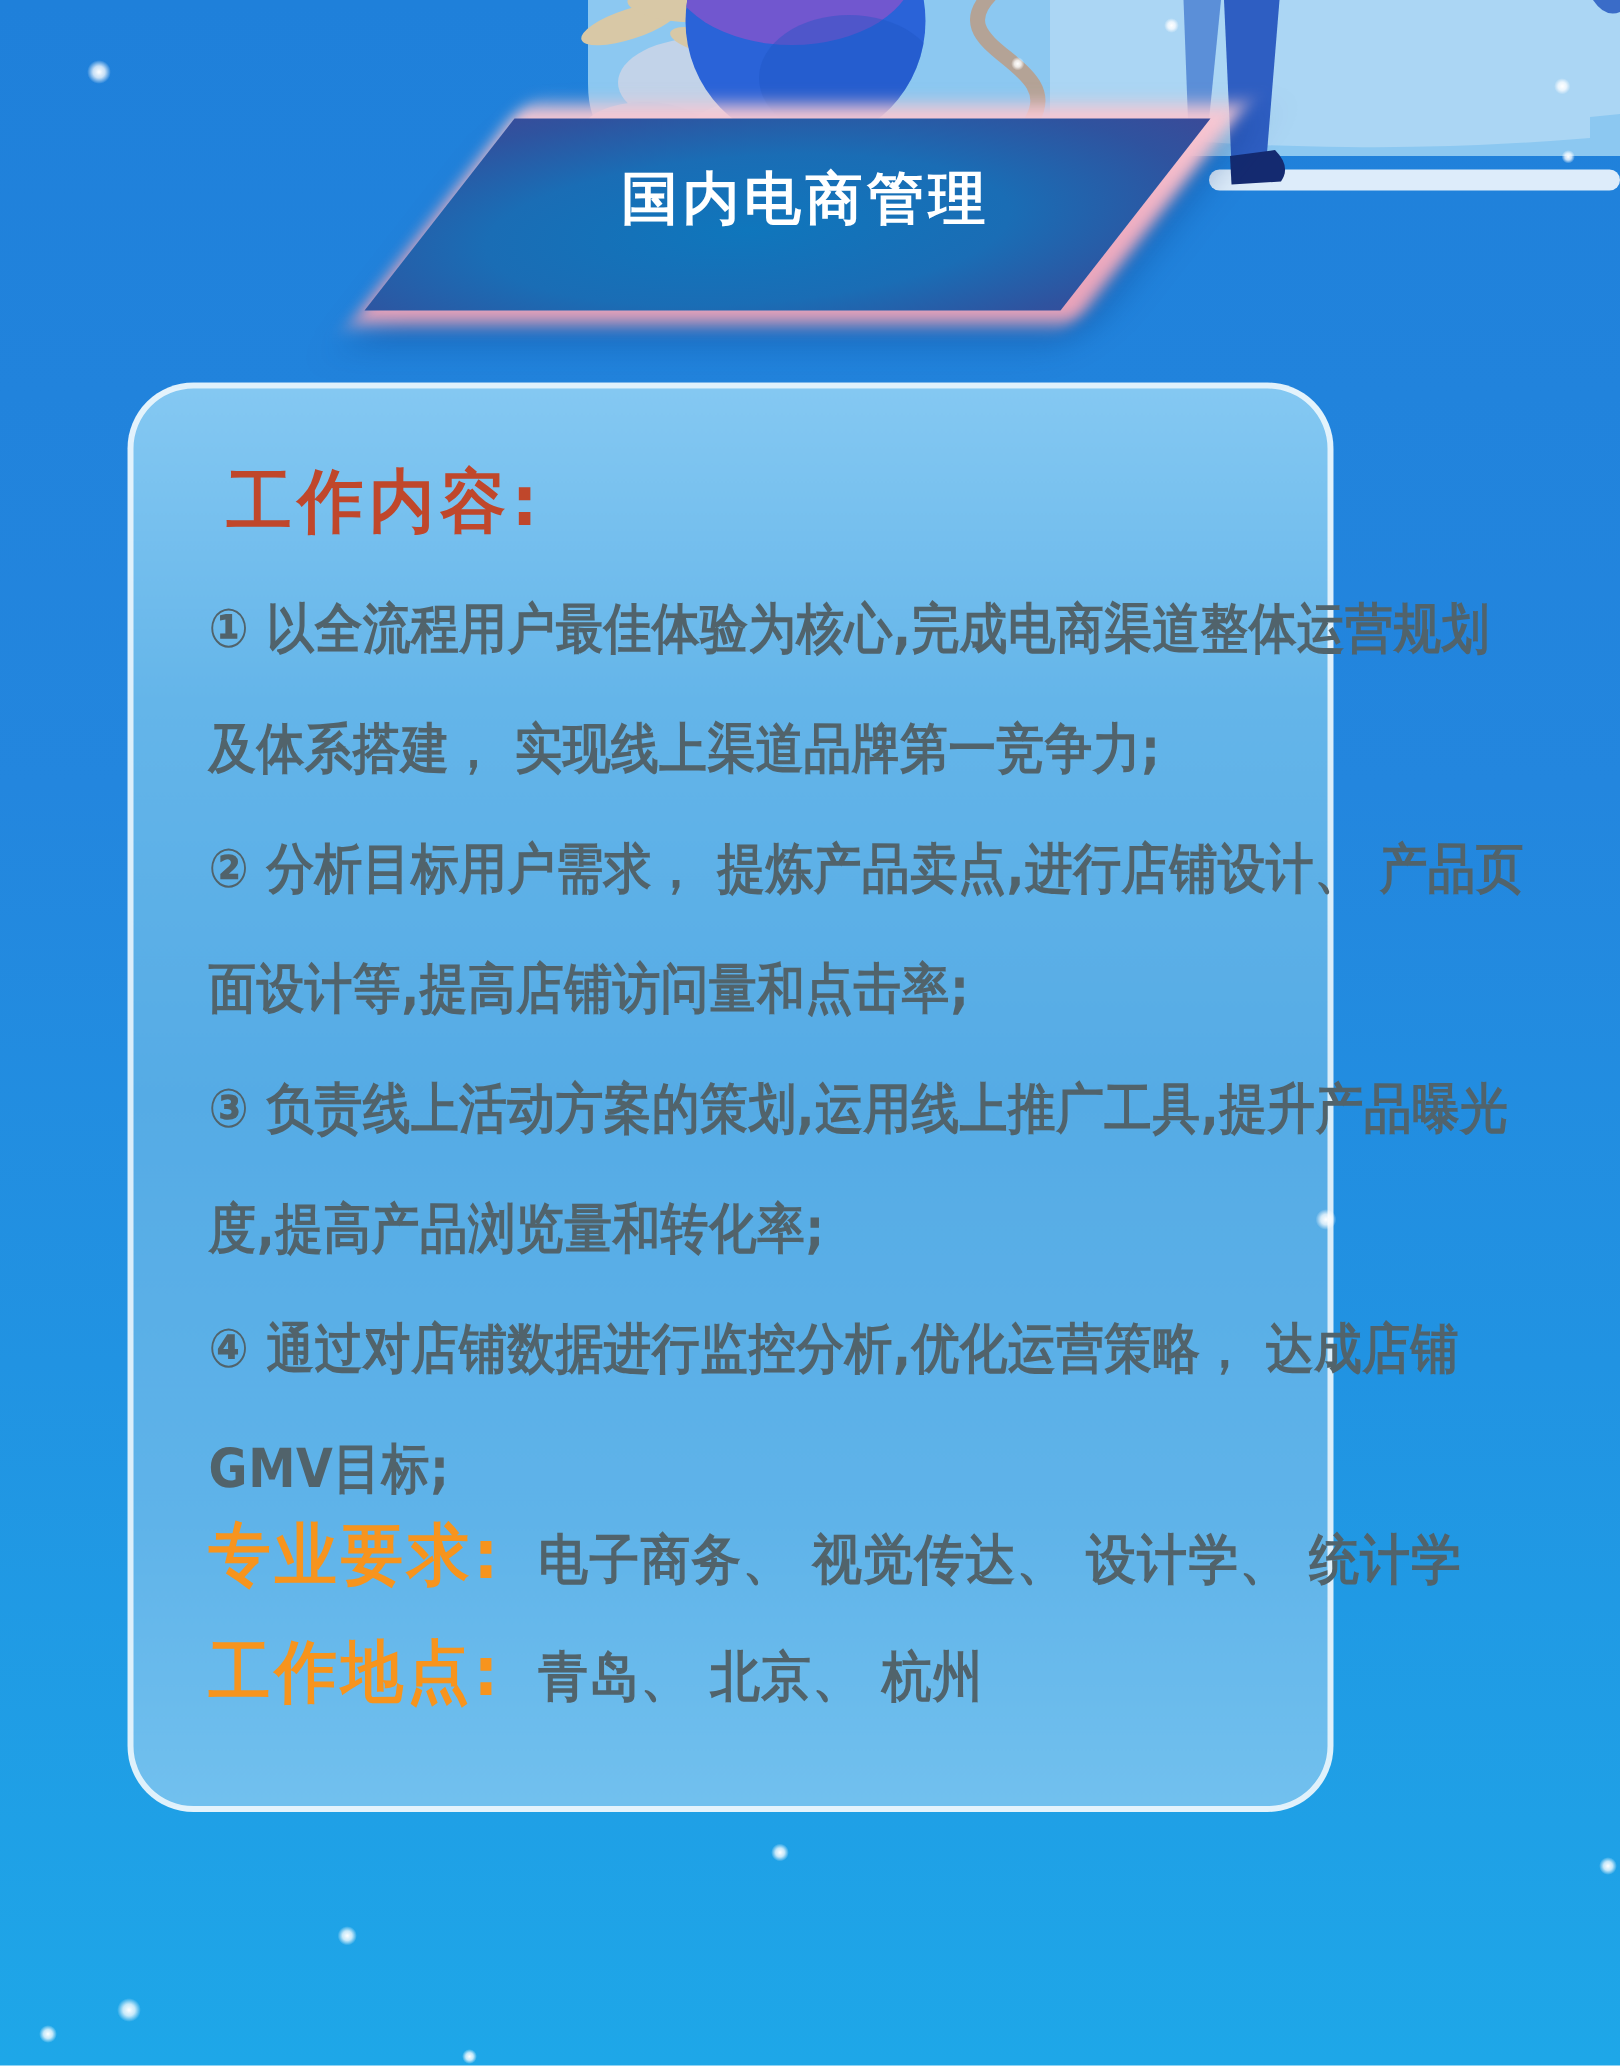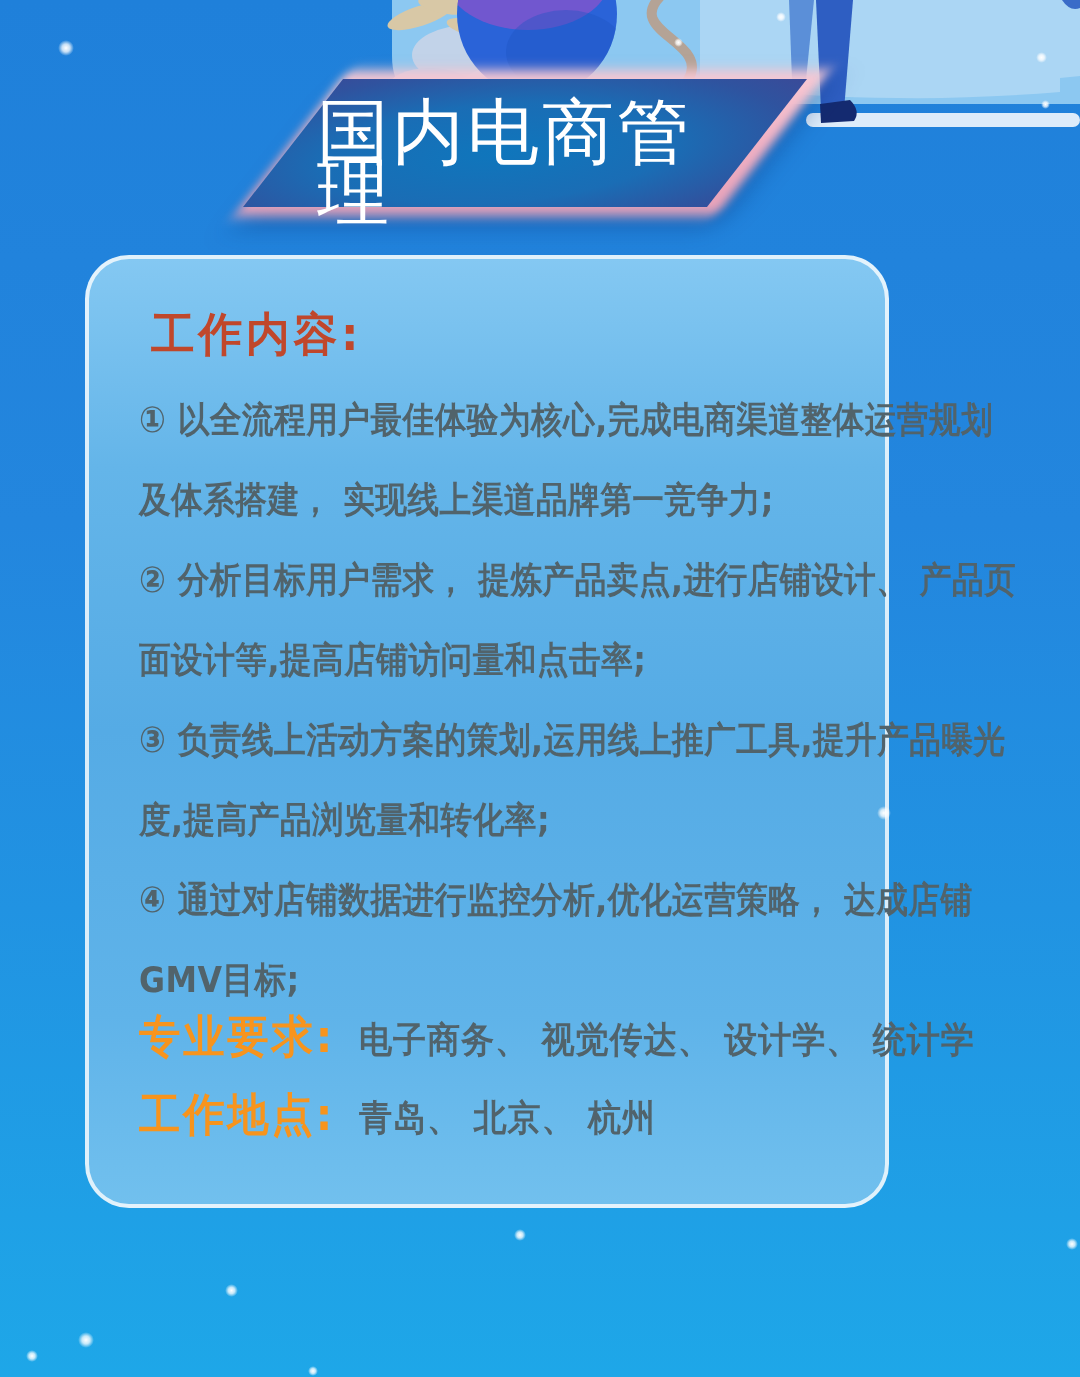--- a/index.html
+++ b/index.html
@@ -22,22 +22,22 @@
     filter:blur(6px);
     box-shadow:12px 12px 22px rgba(10,50,120,0.35);
   }
   .banner-core{
     position:absolute;left:243px;top:79px;width:464px;height:128px;
     transform:skewX(-38deg);transform-origin:left bottom;
     background:radial-gradient(ellipse at 46% 58%,#0f76bc 0%,#1a6db5 48%,#2f539f 82%,#3a4a98 100%);
   }
   .banner-title{
     position:absolute;left:317px;top:102px;width:440px;height:60px;
-    line-height:60px;
-    font-size:72px;font-weight:400;color:#ffffff;letter-spacing:3px;
+    text-align:center;line-height:60px;
+    font-size:38px;font-weight:700;color:#ffffff;letter-spacing:3px;
   }
   
   .card{
     position:absolute;left:85px;top:255px;width:804px;height:953px;
     border-radius:44px;
     border:4px solid rgba(255,255,255,0.78);
     box-sizing:border-box;
     background:linear-gradient(180deg,#84c8f2 0%,#64b5e9 22%,#55abe5 50%,#5fb3e9 80%,#71c0ee 100%);
   }
   .card-heading{

